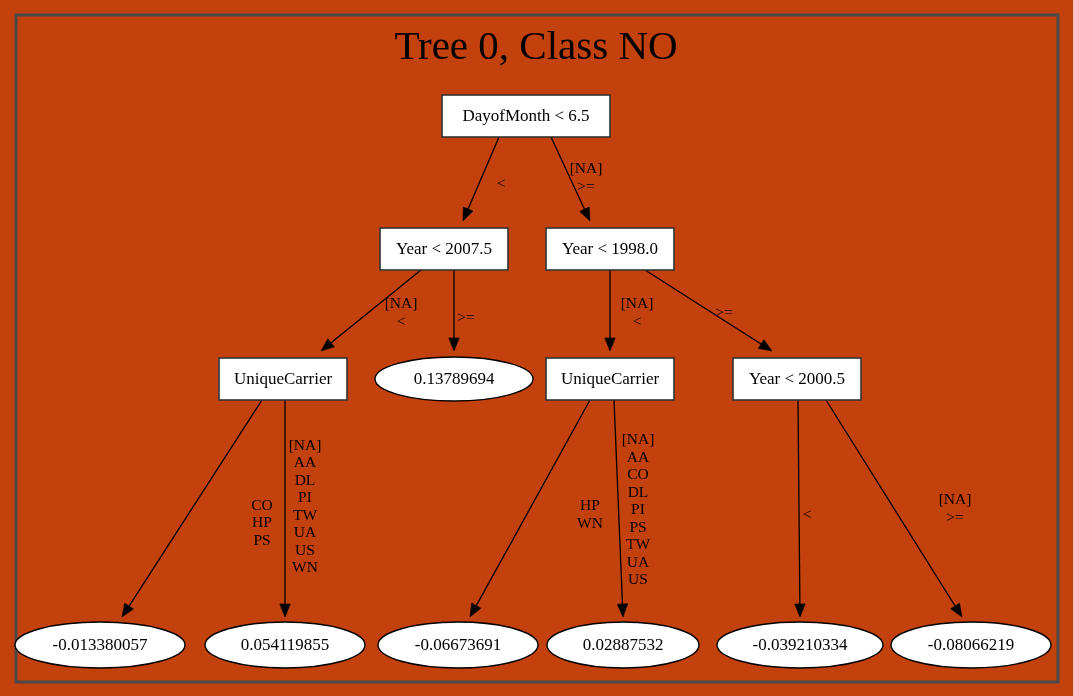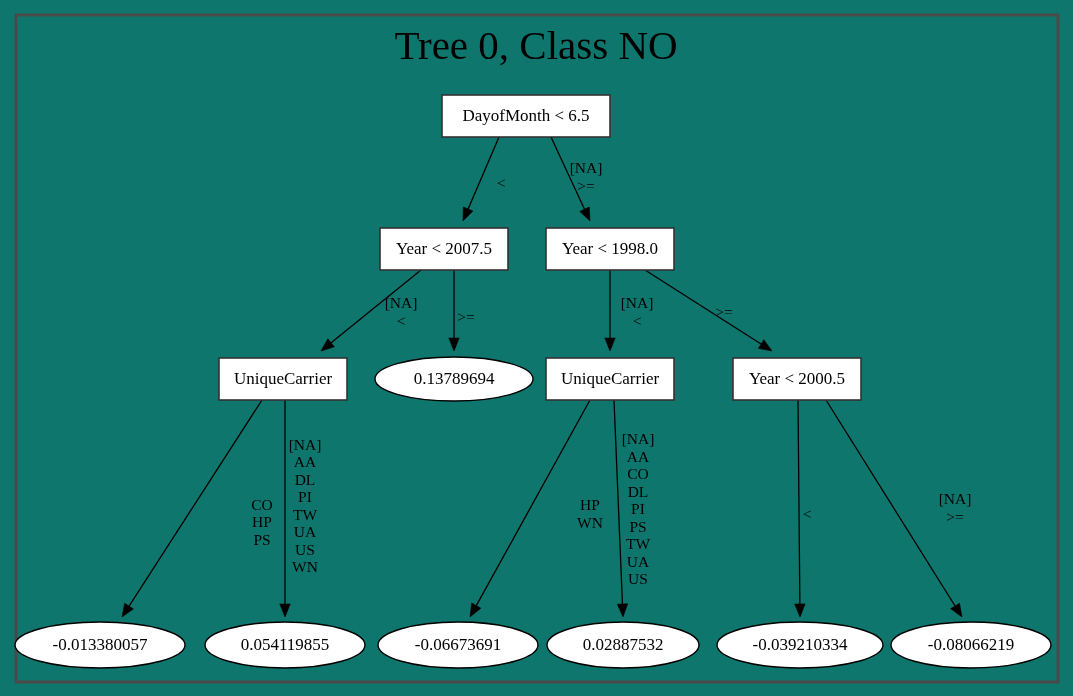--- a/index.html
+++ b/index.html
@@ -10,21 +10,21 @@
   body {
     width: 1073px;
     height: 696px;
     font-family: "Liberation Serif", "DejaVu Serif", serif;
     overflow: hidden;
   }
   #tree-figure {
     position: relative;
     width: 1073px;
     height: 696px;
-    background: #0f766e;
+    background: #c2410c;
   }
   #tree-canvas {
     display: block;
     width: 1073px;
     height: 696px;
   }
   .frame-rect {
     fill: none;
     stroke: #4a4a4a;
     stroke-width: 3;

